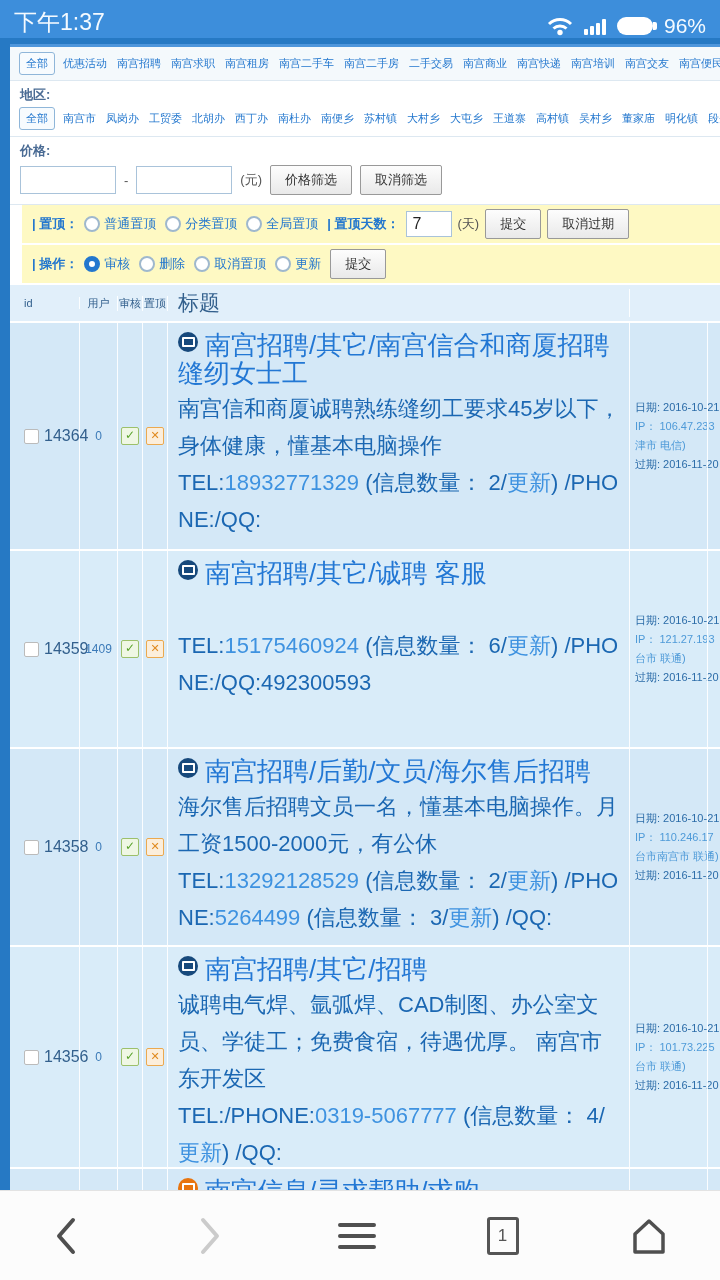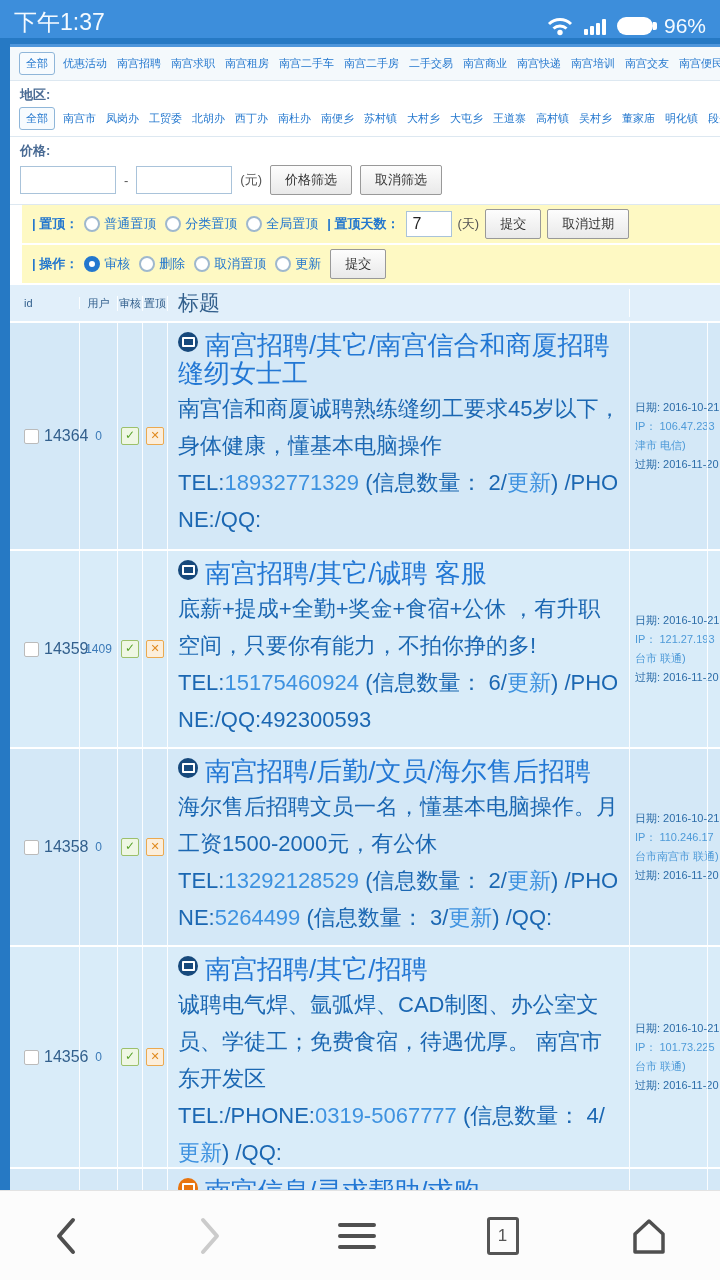--- a/index.html
+++ b/index.html
@@ -223,21 +223,21 @@
         </div>
         <div class="cell c-user">1409</div>
         <div class="cell c-audit">
             <span class="ok">✓</span>
           </div>
         <div class="cell c-top">
             <span class="no">✕</span>
           </div>
         <div class="cell c-title">
           <div class="ttl"><span class="cico b"></span><span>南宫招聘/其它/诚聘 客服</span></div>
-          <div class="cnt"><span>底薪+提成+全勤+奖金+食宿+公休 ，有升职空间，只要你有能力，不拍你挣的多!</span><br><span>TEL:</span><span class="lnk">15175460924</span><span> (信息数量： 6/</span><span class="lnk">更新</span><span>) /PHONE:/QQ:492300593</span></div>
+          <div class="cnt"><br><span>TEL:</span><span class="lnk">15175460924</span><span> (信息数量： 6/</span><span class="lnk">更新</span><span>) /PHONE:/QQ:492300593</span></div>
         </div>
         <div class="cell c-date">
             <div class="mline ma">日期: 2016-10-21</div>
             <div class="mline mb">IP： 121.27.193</div>
             <div class="mline mb">台市 联通)</div>
             <div class="mline ma">过期: 2016-11-20</div>
           </div>
         <div class="cell c-end"></div>
       </div>
 

